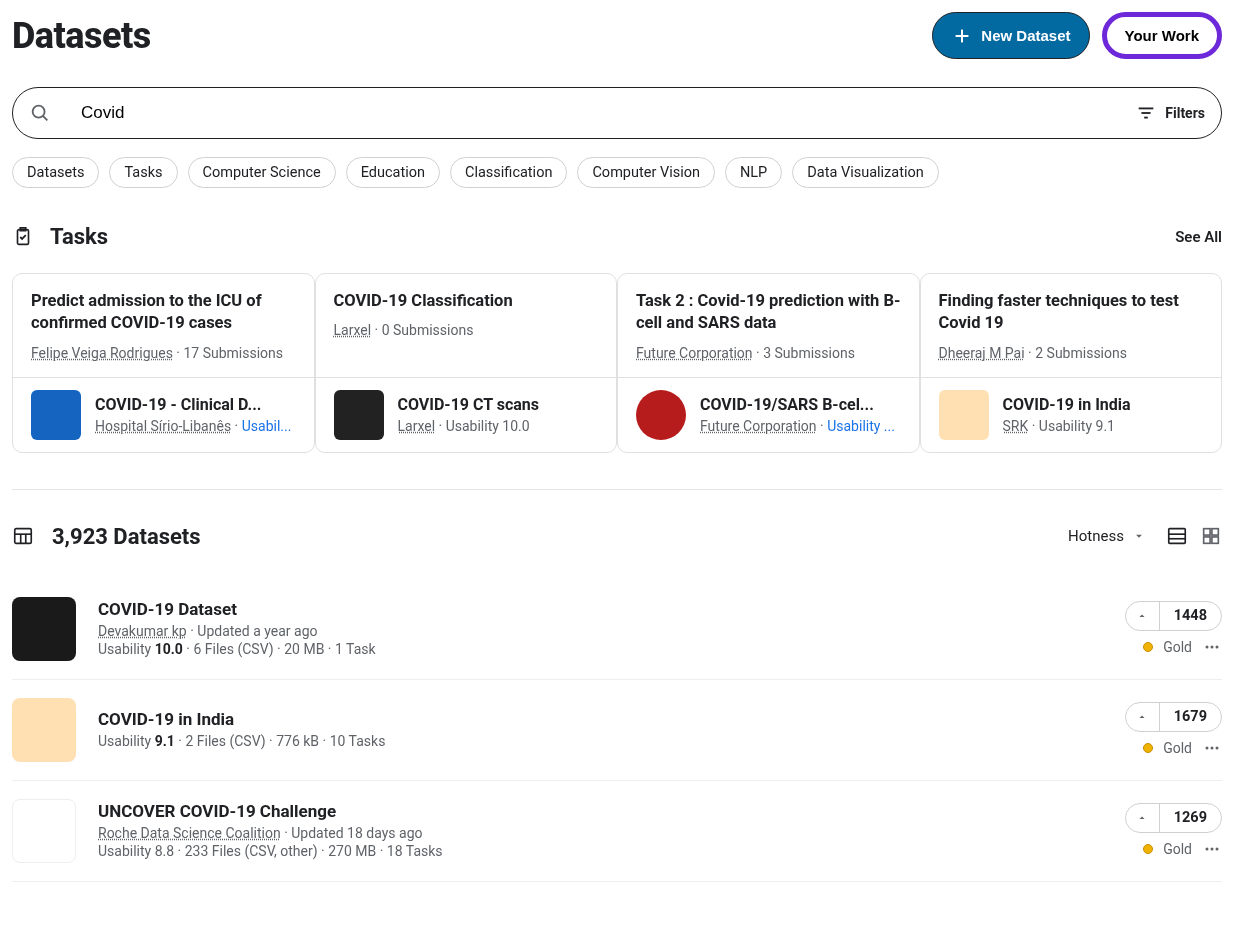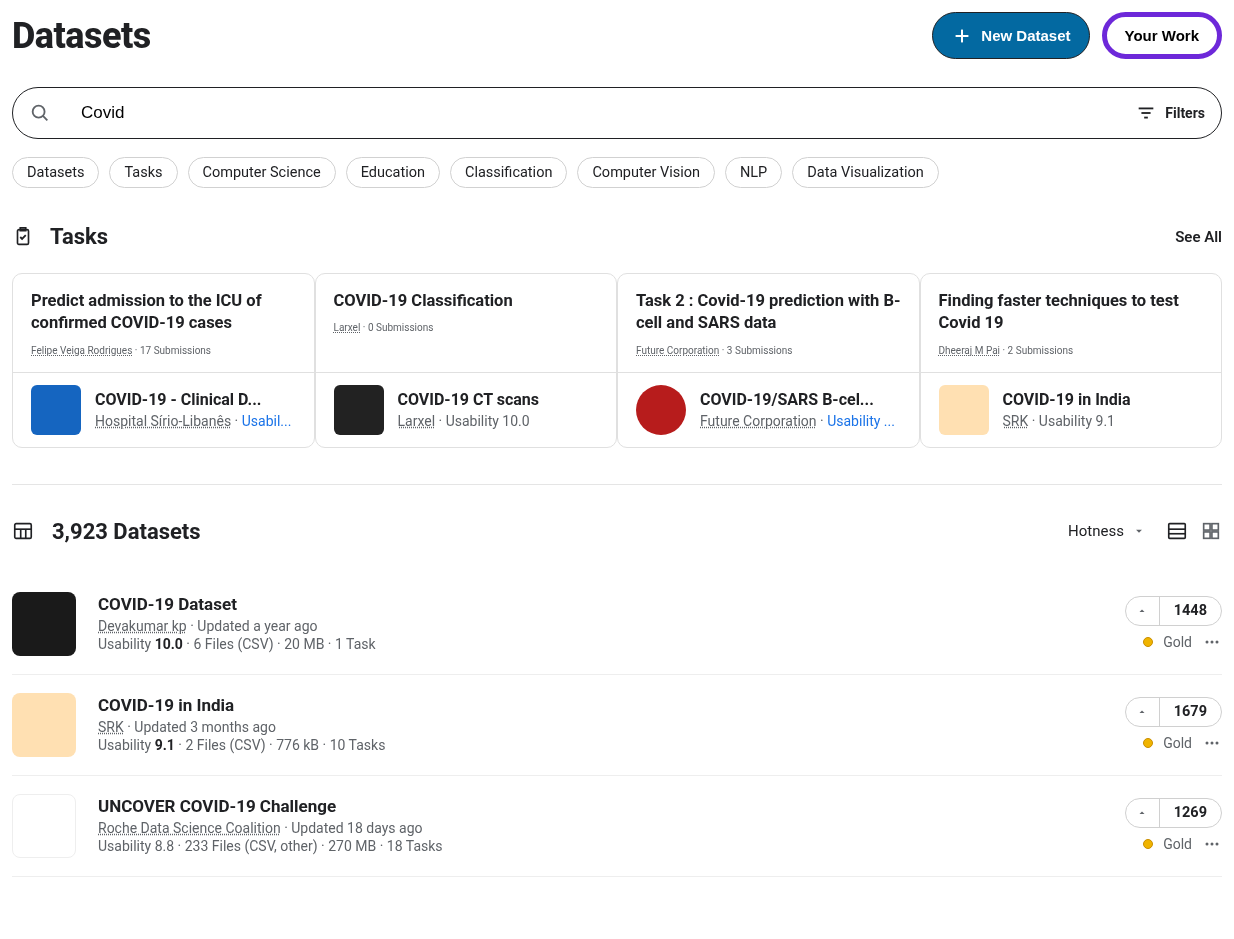--- a/index.html
+++ b/index.html
@@ -16,21 +16,21 @@
 .chips{display:flex;gap:10px;flex-wrap:wrap;margin-bottom:36px;}
 .chip{border:1px solid #d1d1d1;border-radius:20px;padding:6px 14px;font-size:14.5px;background:#fff;cursor:pointer;}
 .section-header{display:flex;align-items:center;justify-content:space-between;margin-bottom:24px;}
 .section-left{display:flex;align-items:center;gap:16px;}
 .section-title{font-size:22px;font-weight:700;}
 .see-all{font-size:15px;font-weight:600;cursor:pointer;}
 .tasks-row{display:grid;grid-template-columns:repeat(4,1fr);margin-bottom:36px;}
 .task-card{border:1px solid #e0e0e0;border-radius:10px;overflow:hidden;display:flex;flex-direction:column;cursor:pointer;}
 .task-top{padding:16px 18px;flex:1;min-height:96px;}
 .task-title{font-size:16.5px;font-weight:700;margin-bottom:10px;line-height:1.35;}
-.task-meta{font-size:10px;color:#5f6368;}
+.task-meta{font-size:14px;color:#5f6368;}
 .task-meta .author{text-decoration:underline dotted;color:#5f6368;}
 .task-bottom{border-top:1px solid #e0e0e0;padding:12px 18px;display:flex;align-items:center;gap:14px;}
 .thumb{width:50px;height:50px;border-radius:6px;background:#1565c0;flex-shrink:0;}
 .thumb.ct{background:#222;}
 .thumb.virus{background:#b71c1c;border-radius:50%;}
 .thumb.map{background:#ffe0b2;}
 .task-ds{flex:1;min-width:0;}
 .task-ds-title{font-size:16px;font-weight:700;white-space:nowrap;overflow:hidden;text-overflow:ellipsis;margin-bottom:4px;}
 .task-ds-meta{font-size:14px;color:#5f6368;white-space:nowrap;overflow:hidden;text-overflow:ellipsis;}
 .task-ds-meta .author{text-decoration:underline dotted;}
@@ -232,21 +232,20 @@
             <circle cx="12" cy="12" r="1.8"></circle>
             <circle cx="18" cy="12" r="1.8"></circle>
           </svg>
       </div>
     </div>
     </div>
     <div class="row">
     <div class="ds-thumb map"></div>
     <div class="ds-info">
       <div class="ds-title">COVID-19 in India</div>
-      <div class="ds-line"><span class="author">SRK</span> · <span>Updated 3 months ago</span></div>
       <div class="ds-line"><span>Usability <span class="usab-strong">9.1</span></span> · <span>2 Files (CSV)</span> · <span>776 kB</span> · <span>10 Tasks</span></div>
     </div>
     <div class="ds-right">
       <div class="upvote">
         <div class="arrow">
             <svg width="12" height="12" viewBox="0 0 24 24" fill="#5f6368">
               <path d="M7 14l5-5 5 5z"></path>
             </svg>
           </div>
         <div class="count">1679</div>

